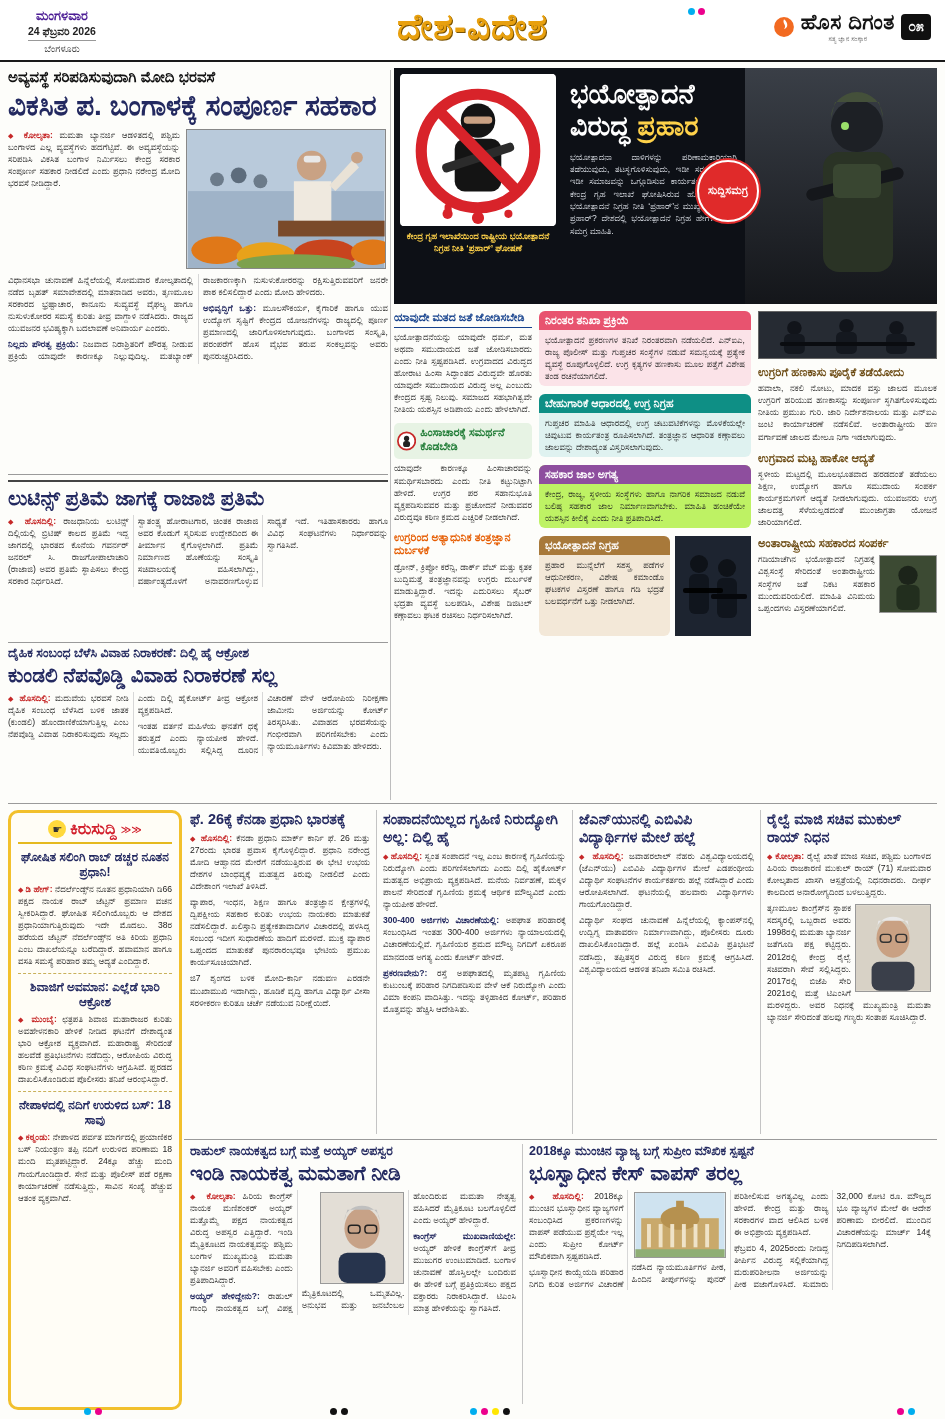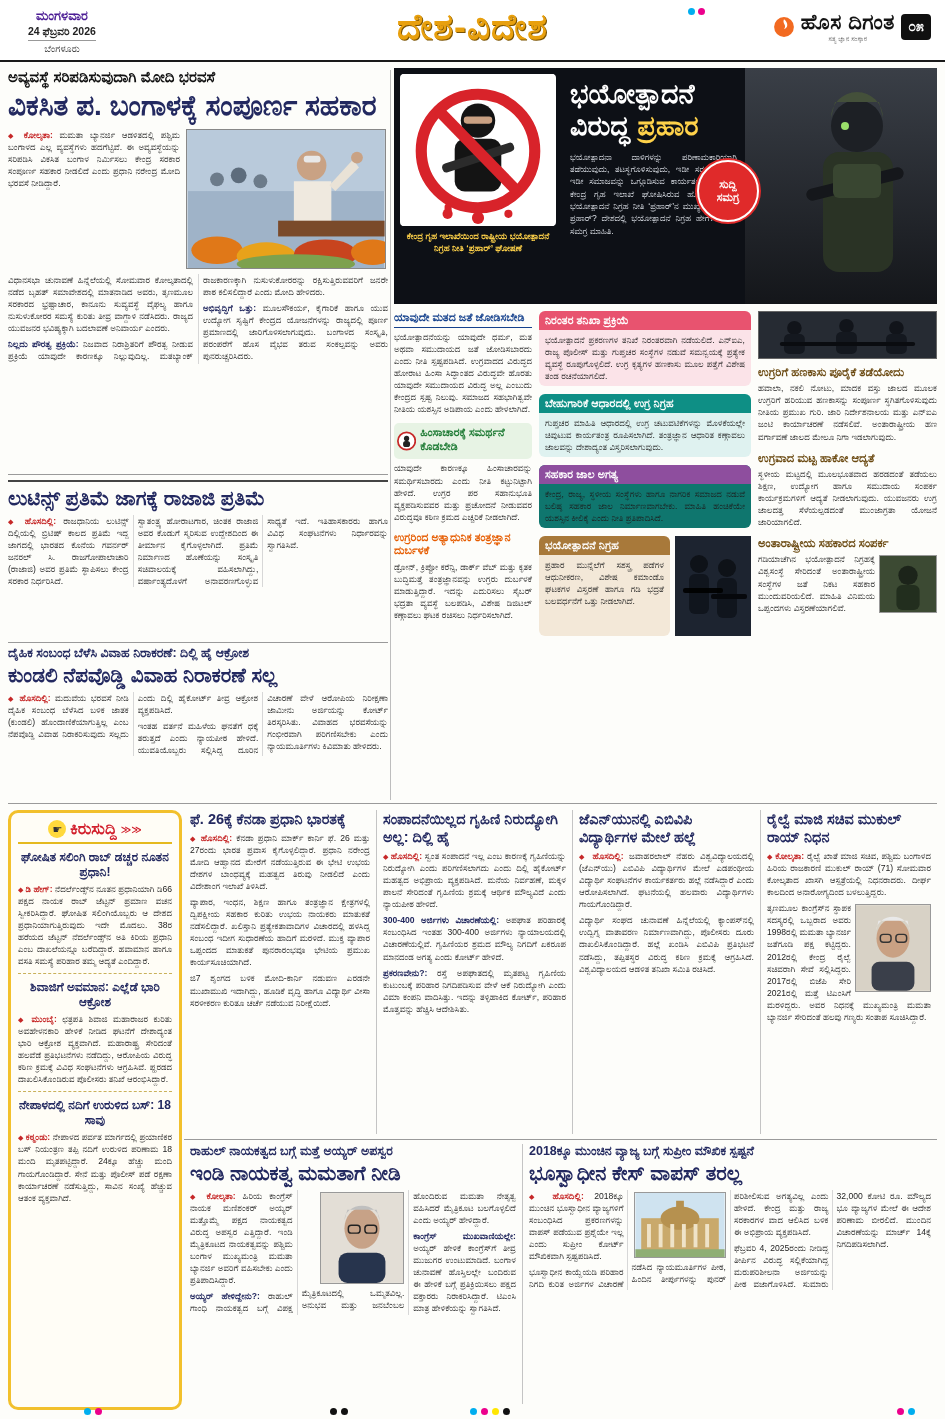--- a/index.html
+++ b/index.html
@@ -55,38 +55,38 @@
   .nt-wrap{width:168px;padding:6px 6px 4px 6px;display:flex;flex-direction:column}
   .nt-box{background:#fff;border-radius:4px;height:152px;overflow:hidden}
   .nt-box svg{width:100%;height:100%}
   .t-caption{color:#ffd24a;font-size:8.6px;font-weight:bold;line-height:1.35;text-align:center;margin-top:5px}
   .t-headwrap{flex:1;padding:10px 8px 6px 8px}
   .t-headline{font-size:27px;line-height:1.2;font-weight:bold;color:#fff}
   .t-headline .yellow{color:#ffd24a}
   .t-intro{font-size:8.5px;line-height:1.45;color:#dfe3ea;text-align:justify;margin-top:8px}
   .soldier-wrap{width:192px}
   .soldier-wrap svg{width:100%;height:100%;display:block}
-  .t-badge{position:absolute;right:178px;top:92px;width:62px;height:62px;background:#e02a2a;border:2px solid #fff;border-radius:50%;display:flex;flex-direction:column;align-items:center;justify-content:center;font-weight:bold;font-size:11px;color:#fff;line-height:1.2;box-shadow:0 0 0 2px #e02a2a}
+  .t-badge{position:absolute;right:178px;top:92px;width:62px;height:62px;background:#e02a2a;border:2px solid #fff;border-radius:50%;display:flex;flex-direction:row;align-items:center;justify-content:center;font-weight:bold;font-size:11px;color:#fff;line-height:1.2;box-shadow:0 0 0 2px #e02a2a}
   .t-cols{display:flex;gap:7px;padding-top:7px;height:482px}
   .t-col1{width:138px}
   .t-col2{width:212px}
   .t-col3{flex:1}
   .sec{margin-bottom:8px}
   .sec-title{font-weight:bold;font-size:11px;line-height:1.25;margin-bottom:3px}
   .sec-title.blue{color:#15418c;border-bottom:1px solid #15418c;padding-bottom:2px}
   .sec-title.green{color:#1d7a33}
   .sec-title.orange{color:#e65c00}
   .sec-title.darkbrown{color:#6b4a12;font-size:11.5px}
   .greenrow{display:flex;align-items:center;gap:4px;background:#e7f3e4;border-radius:5px;padding:3px;margin-bottom:3px}
   .tintbox{border-radius:6px;overflow:hidden;margin-bottom:8px}
   .tintbox .bar{color:#fff;font-weight:bold;font-size:11px;padding:3px 6px}
   .tintbox .body-txt{padding:4px 6px}
   .tint-pink .bar{background:#e8536f}.tint-pink{background:#fbe3e8}
   .tint-teal .bar{background:#0e8f85}.tint-teal{background:#dff2f0}
-  .tint-purple .bar{background:#8e4e9e}.tint-purple{background:#0f766e}
+  .tint-purple .bar{background:#8e4e9e}.tint-purple{background:#bef264}
   .tint-brown .bar{background:#a8793a}.tint-brown{background:#f3e8d8}
   .brownrow{display:flex;gap:5px;margin-bottom:6px}
   .brownrow .tintbox{flex:1;margin-bottom:0}
   .commando-strip{width:100%;height:48px;border:1px solid #666;display:block;margin-bottom:6px}
   .intl-photo{width:58px;height:58px}
 
   
   .rajaji{left:8px;top:480px;width:380px;height:158px;border-top:2px solid #444;padding-top:4px}
   .marriage{left:8px;top:646px;width:380px;height:152px}
 

